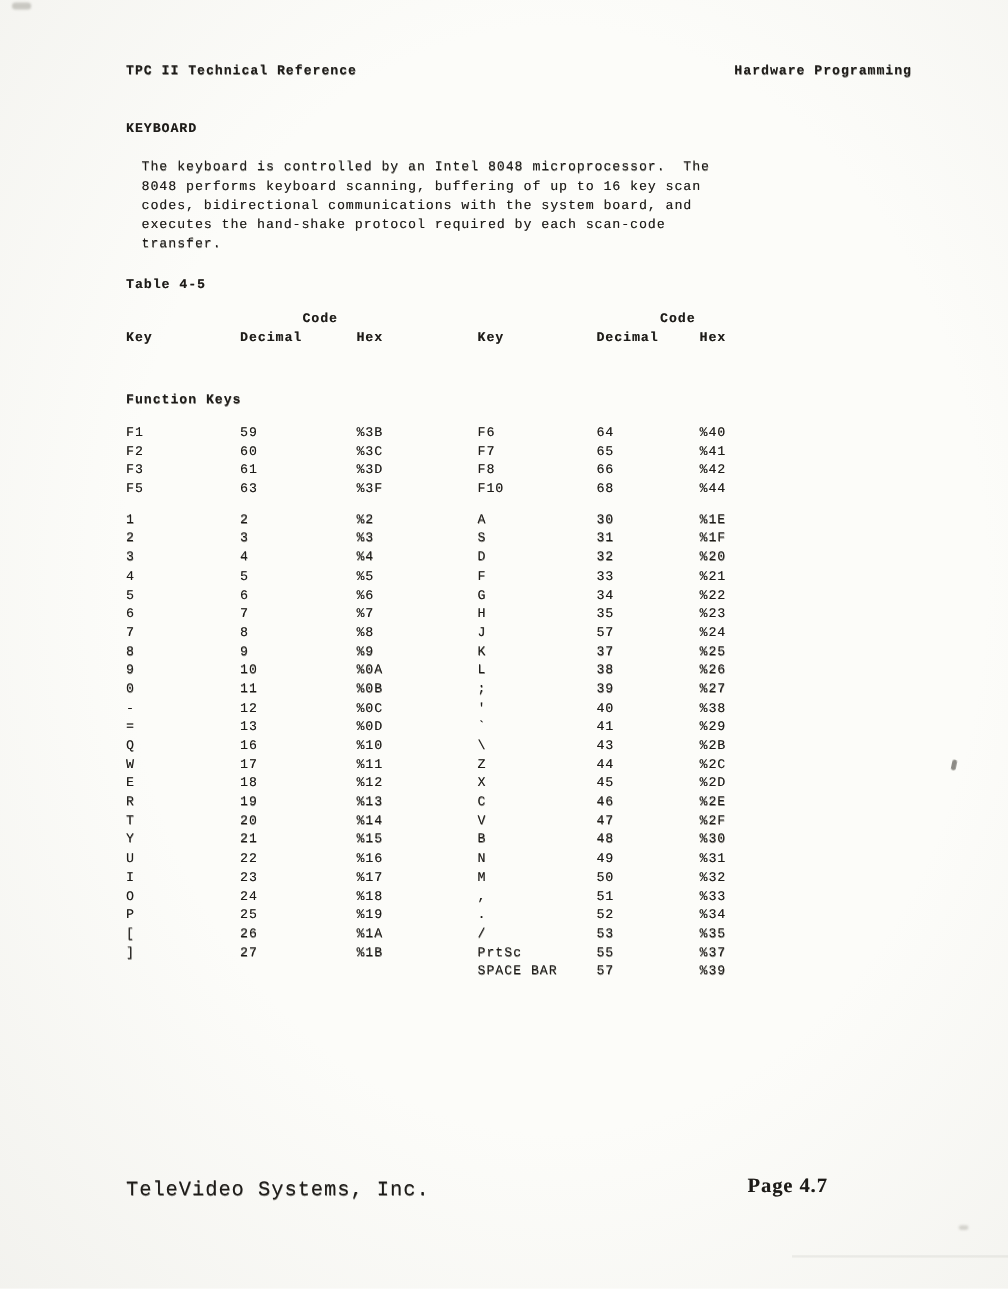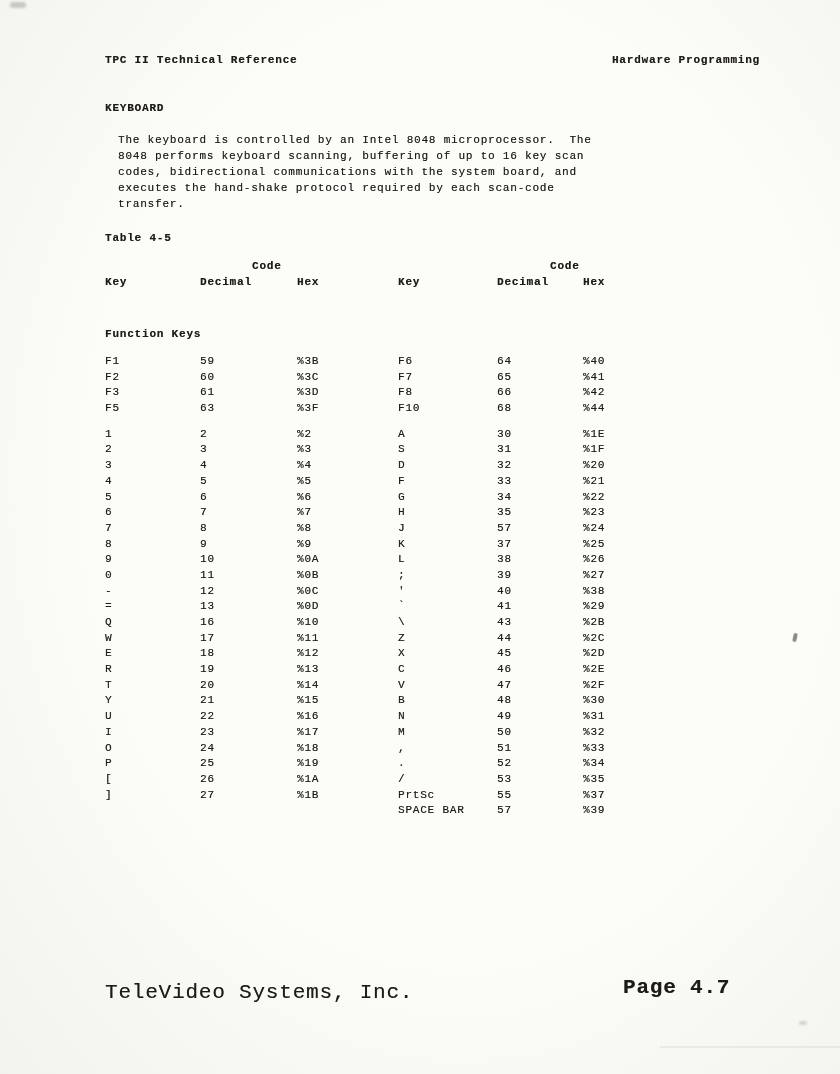--- a/index.html
+++ b/index.html
@@ -71,30 +71,31 @@
     font-weight: bold;
   }
   .sec-head.alpha { margin-top: 22px; }
   .rows { margin-top: 12px; }
   .rows.alpha { margin-top: 10px; }
   .doc-footer {
     position: absolute;
     left: 105px;
     top: 985px;
     width: 655px;
-    font-size: 21px;
+    font-size: 17px;
     line-height: 16px;
     letter-spacing: 0.8px;
     text-shadow: 0.2px 0.3px 0.5px rgba(35,32,28,0.55);
   }
   .doc-footer .page-num {
     position: absolute;
     left: 518px;
     top: -5px;
     font-weight: bold;
+    font-family: Liberation Serif, serif;
   }
   
   .artifact { position: absolute; pointer-events: none; }
   .a1 { left: 10px;  top: 2px;    width: 16px; height: 6px;  background: #c9c8c2; border-radius: 3px; filter: blur(1px); }
   .a2 { left: 793px; top: 633px;  width: 4px;  height: 9px;  background: #8d8b86; border-radius: 2px; transform: rotate(12deg); filter: blur(0.4px); }
   .a3 { left: 799px; top: 1021px; width: 8px;  height: 4px;  background: #d4d3cd; border-radius: 2px; filter: blur(0.8px); }
   .a4 { left: 660px; top: 1046px; width: 180px; height: 2px; background: rgba(120,118,110,0.10); }
 </style>
 </head>
 <body>

